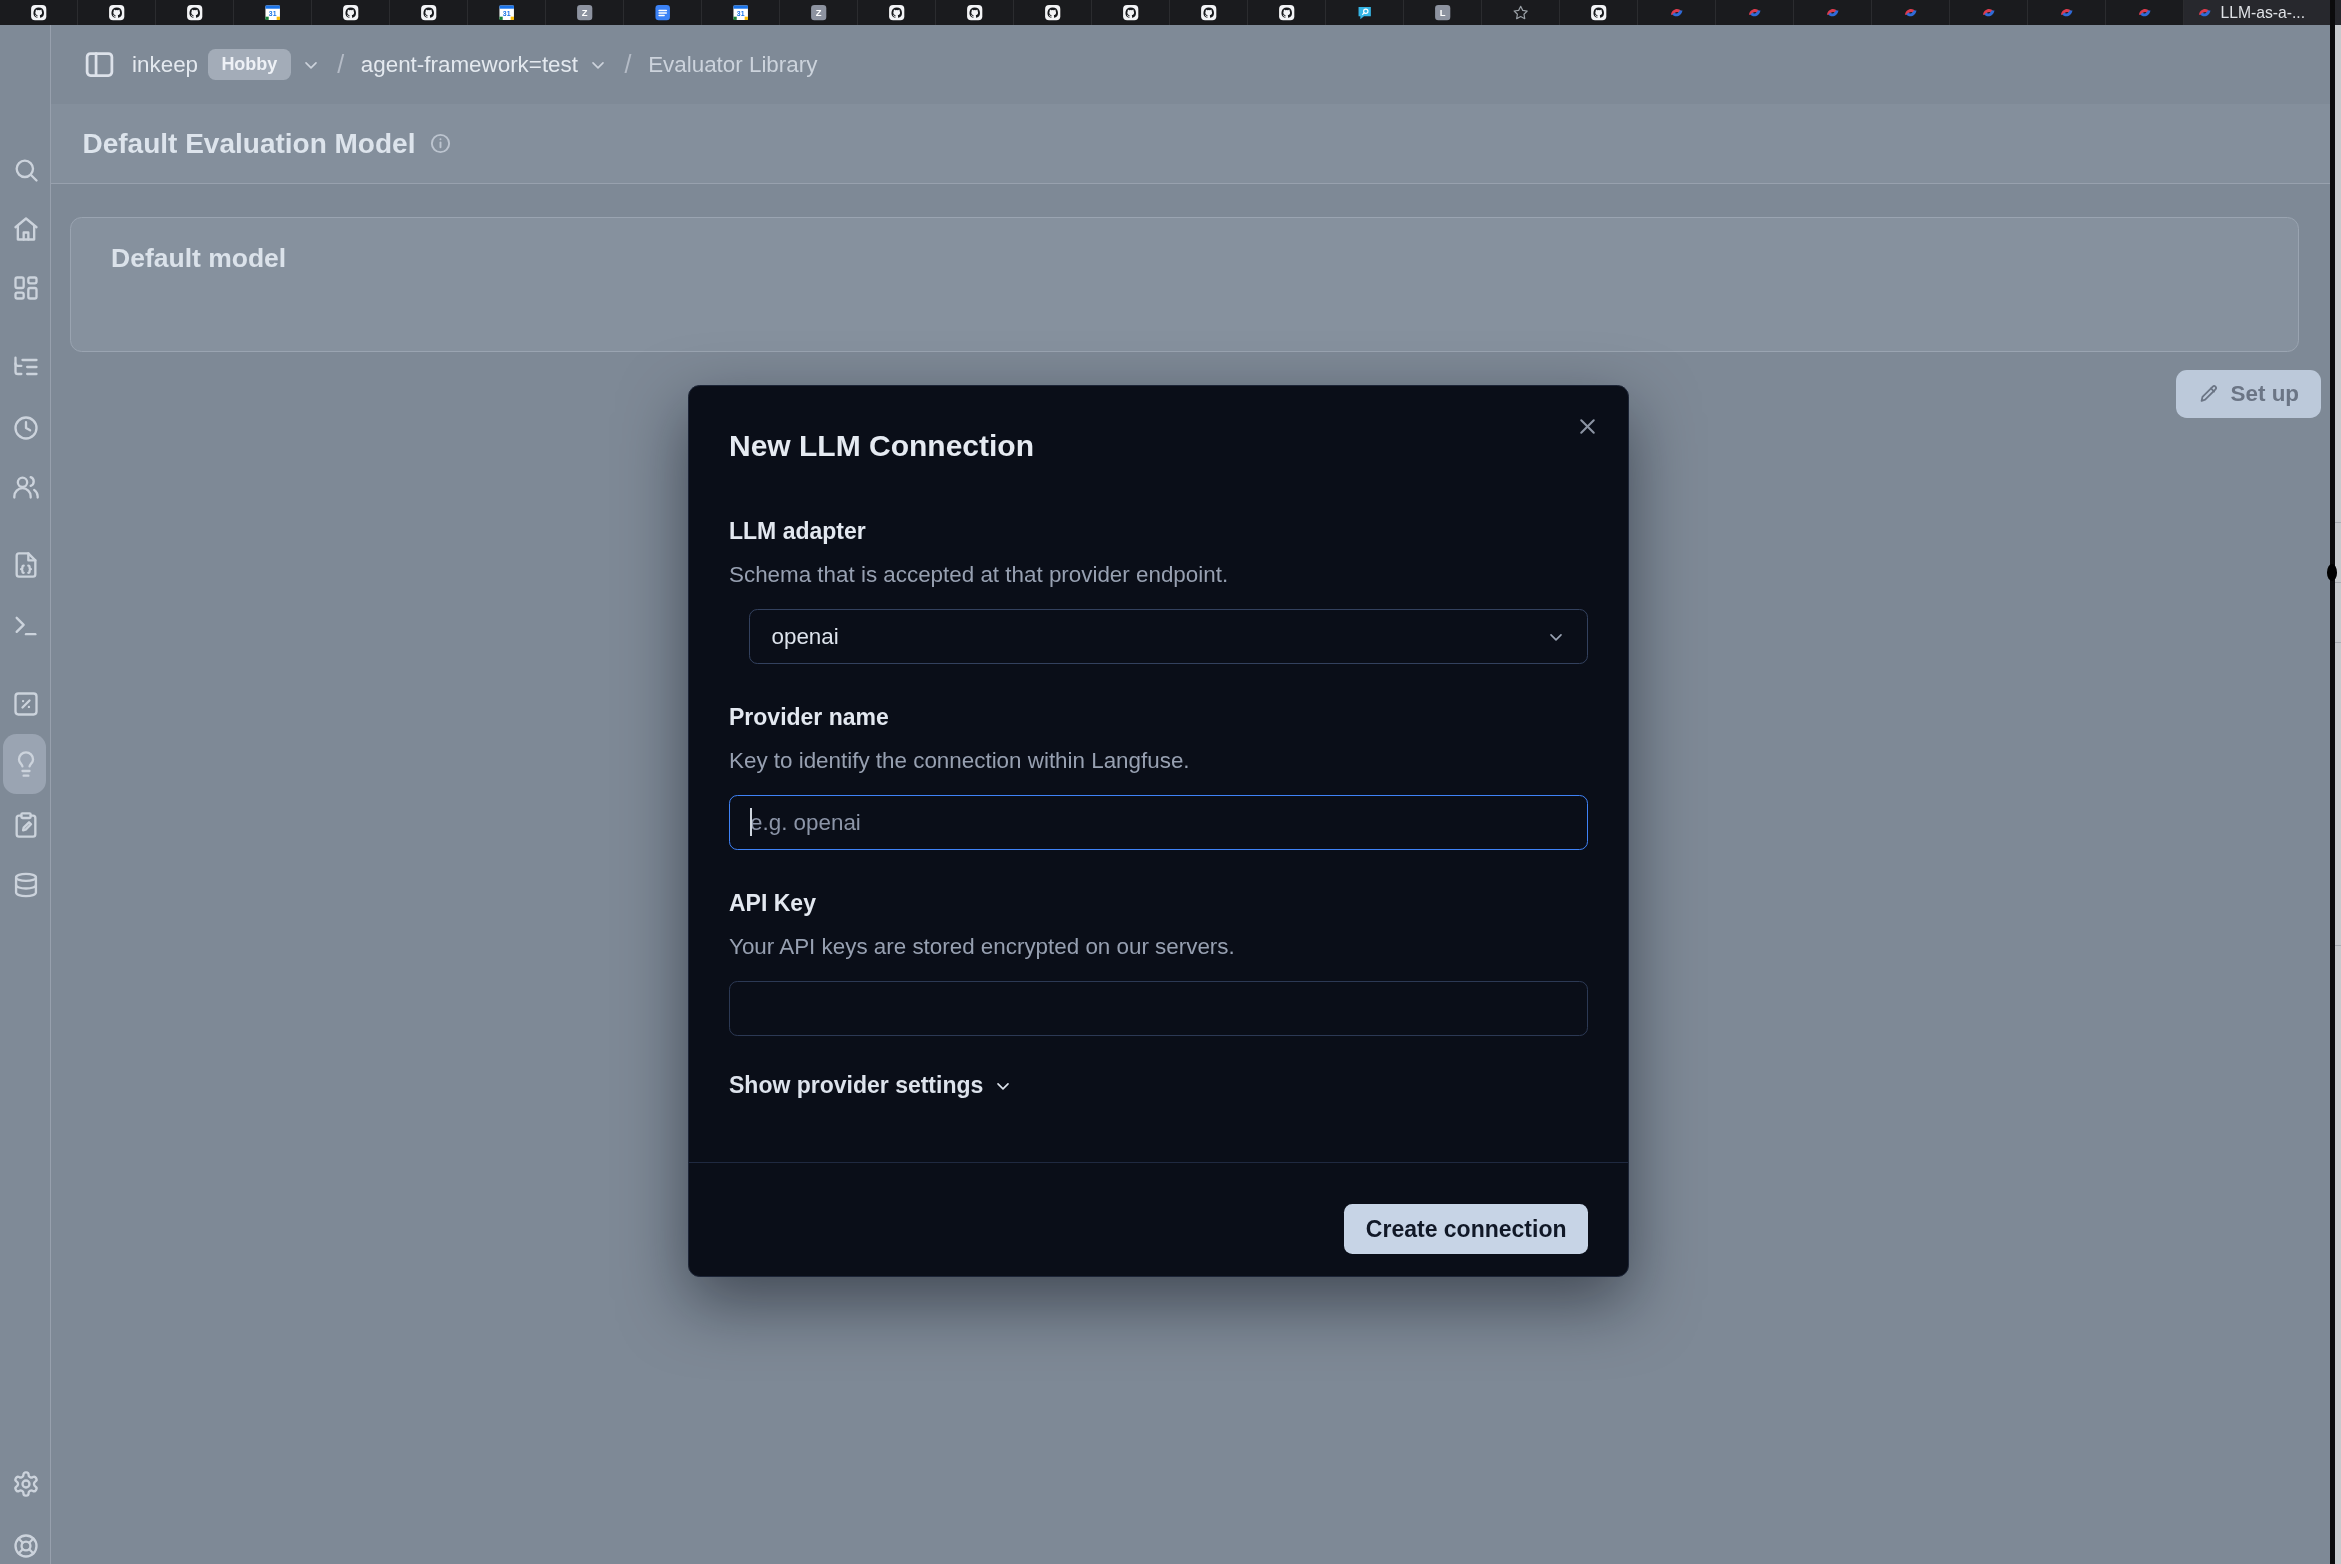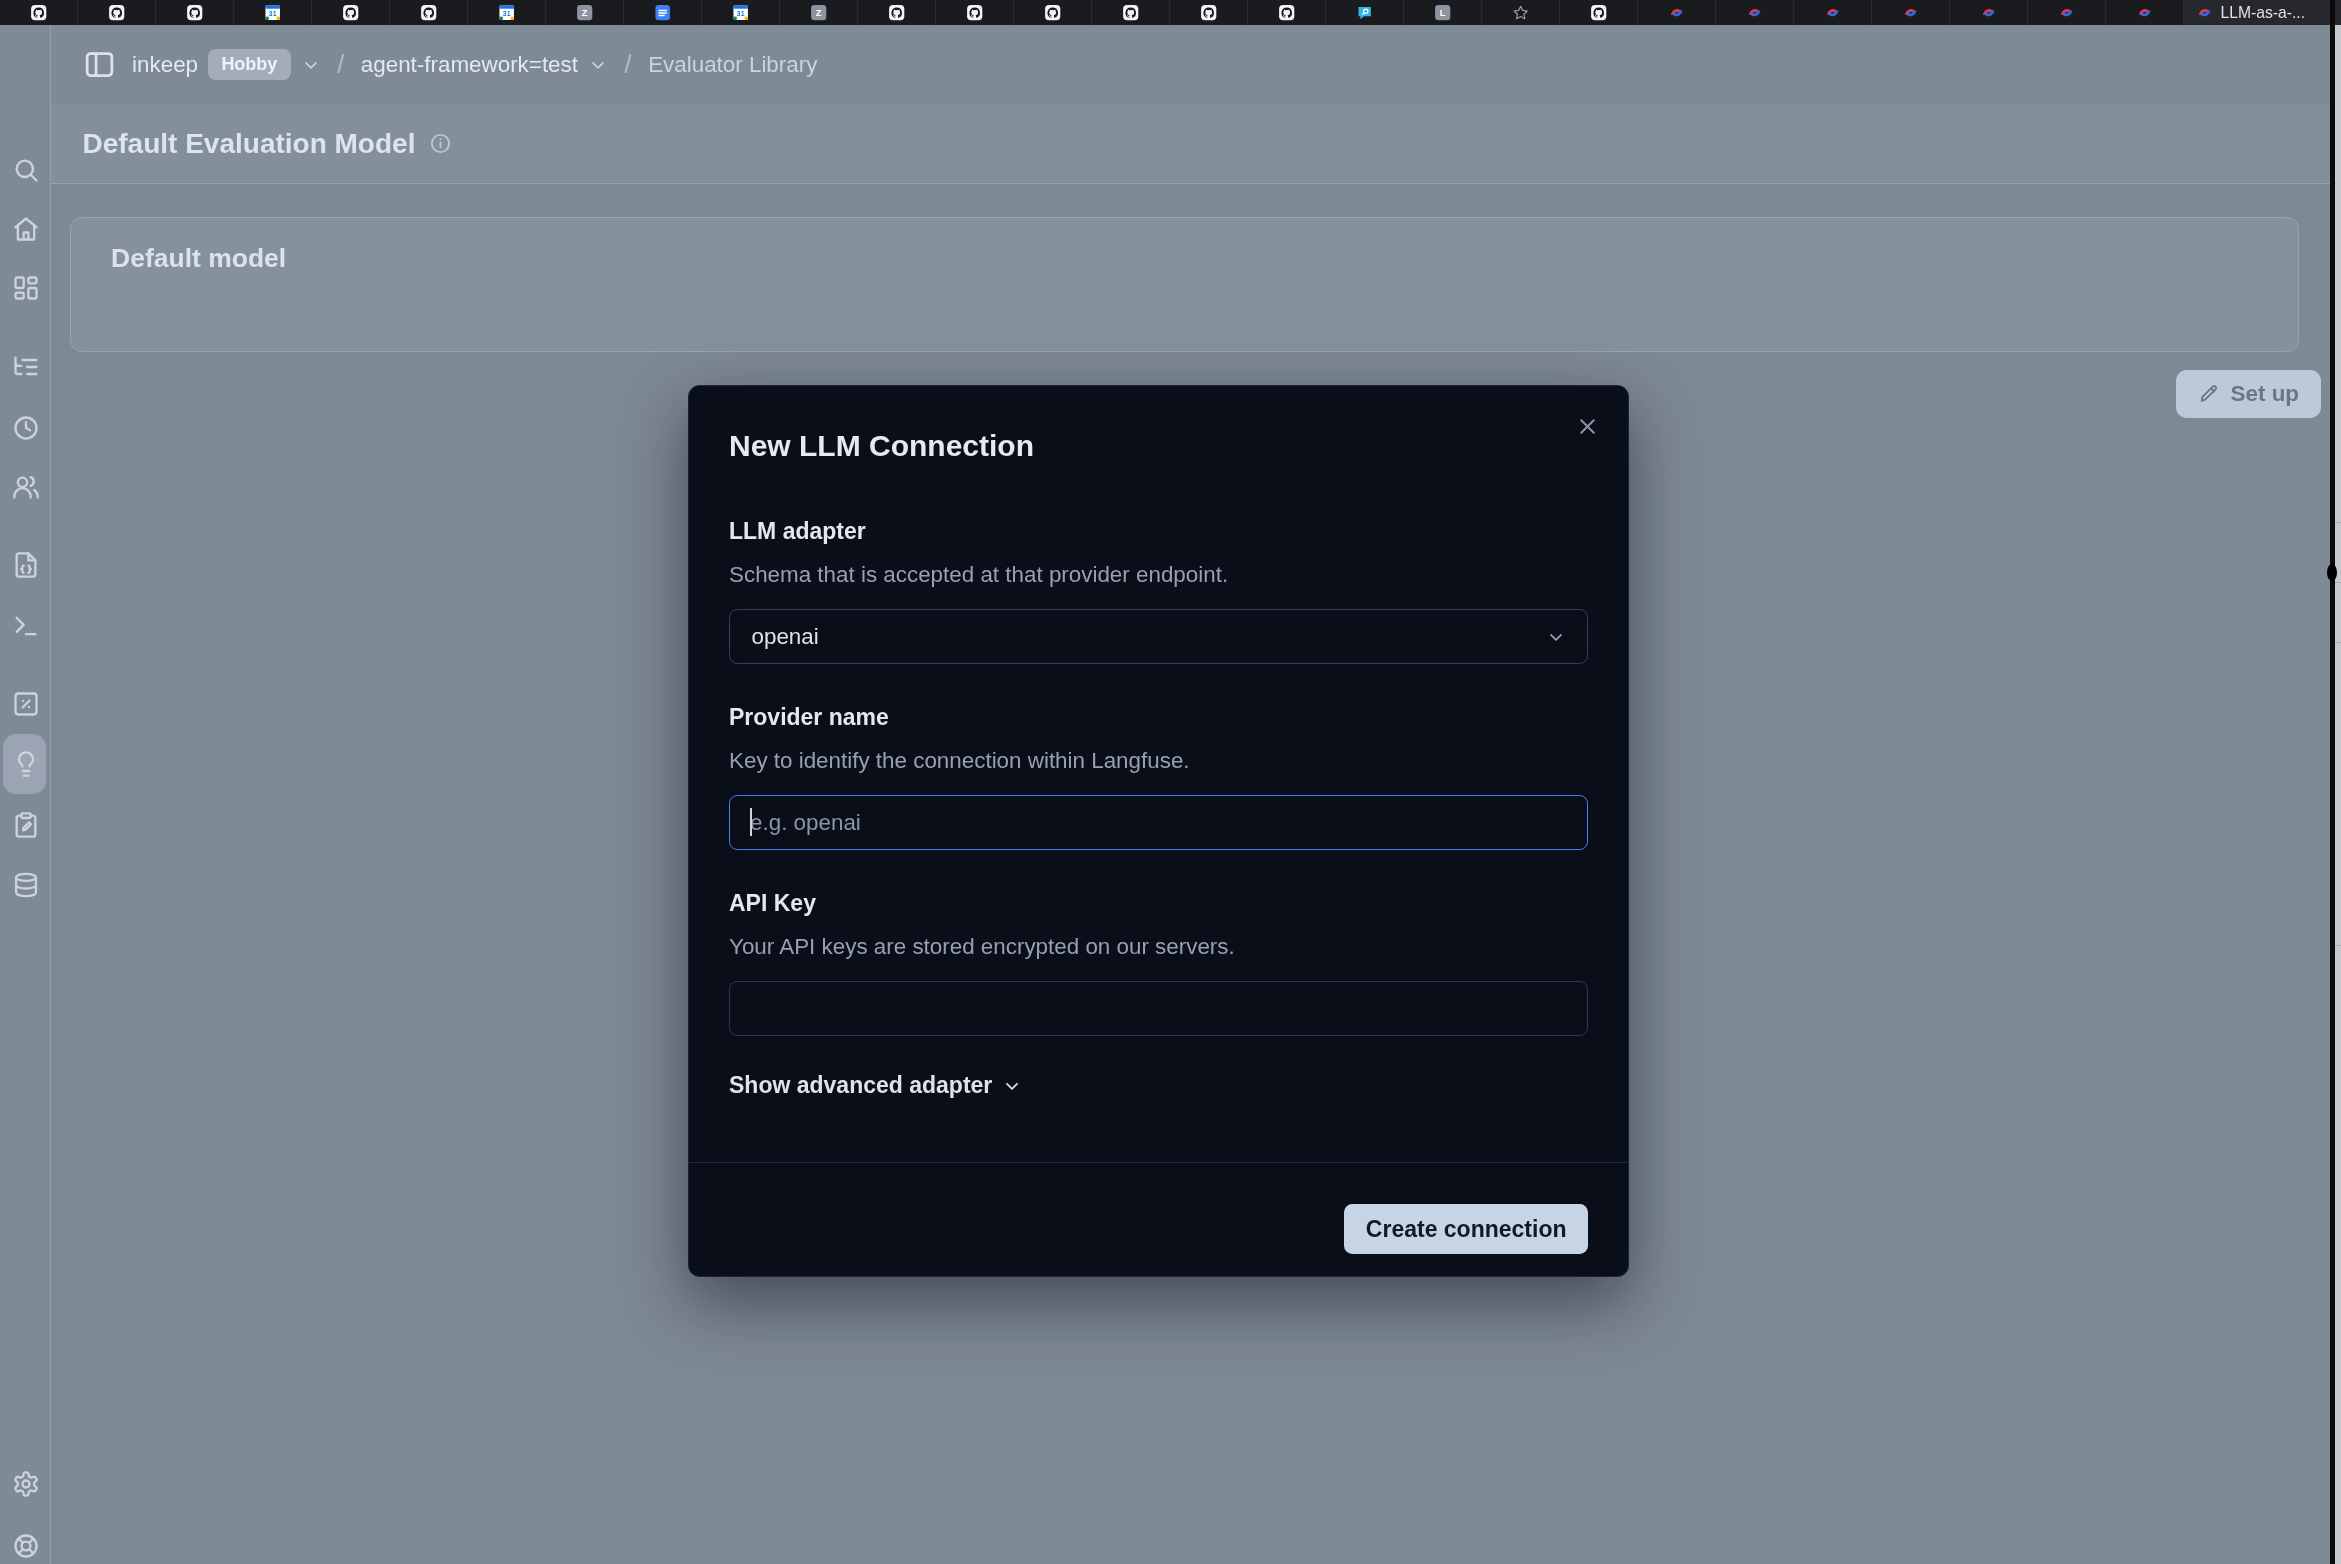--- a/index.html
+++ b/index.html
@@ -76,21 +76,21 @@
   .modal-title { padding:43px 40px 0; font-size:30px; font-weight:700; color:#e5eaf1; }
   .modal-close { position:absolute; top:28px; right:28px; width:25px; height:25px;
     background:none; border:none; color:#8b93a2; cursor:pointer; }
   .modal-close svg { width:25px; height:25px; }
   .modal-body { padding:0 40px; }
   .field-label { margin-top:40px; font-size:23px; font-weight:700; color:#e3e8f0; }
   .field-label.first { margin-top:55px; }
   .field-desc { margin-top:16.6px; font-size:22.4px; color:#97a0b1; }
   .select { margin-top:21.5px; height:55px; border:0.8px solid #33415e; border-radius:8.3px;
     display:flex; align-items:center; justify-content:space-between; padding:0 21.5px;
-    font-size:22.4px; color:#dde3ec; cursor:pointer; }
+    font-size:22.4px; color:#dde3ec; cursor:pointer;margin-left:20px; }
   .select svg { width:20px; height:20px; color:#9aa3b3; }
   .input-wrap { position:relative; margin-top:21.5px; }
   .text-input { width:100%; height:55px; background:transparent; border:0.8px solid #2c3954;
     border-radius:8.3px; padding:16px 20px; font-size:22.4px; color:#c2410c;
     font-family:"Liberation Sans","DejaVu Sans",sans-serif; outline:none; }
   .text-input.focused { border:1.7px solid #3f82f6; }
   .text-input::placeholder { color:#8c95a8; }
   .caret { position:absolute; left:21px; top:13.3px; width:1.7px; height:28px; background:#cfd6df; }
   .advanced { margin-top:36px; display:flex; align-items:center; gap:10px; font-size:23px;
     font-weight:700; color:#dde3ec; cursor:pointer; }
@@ -558,21 +558,21 @@
         <div class="caret"></div>
       </div>
 
       <div class="field-label">API Key</div>
       <div class="field-desc">Your API keys are stored encrypted on our servers.</div>
       <div class="input-wrap">
         <input class="text-input" value="" style="">
       </div>
 
       <div class="advanced">
-        <span>Show advanced adapter</span>
+        <span>Show provider settings</span>
         <span style="display:flex">
             <svg viewBox="0 0 24 24" fill="none" stroke="currentColor" stroke-width="2" stroke-linecap="round" stroke-linejoin="round">
               <path d="M6 9.5l6 6 6-6"></path>
             </svg>
           </span>
       </div>
     </div>
     <div class="modal-divider"></div>
     <div class="modal-footer">
       <button class="create-btn">Create connection</button>

